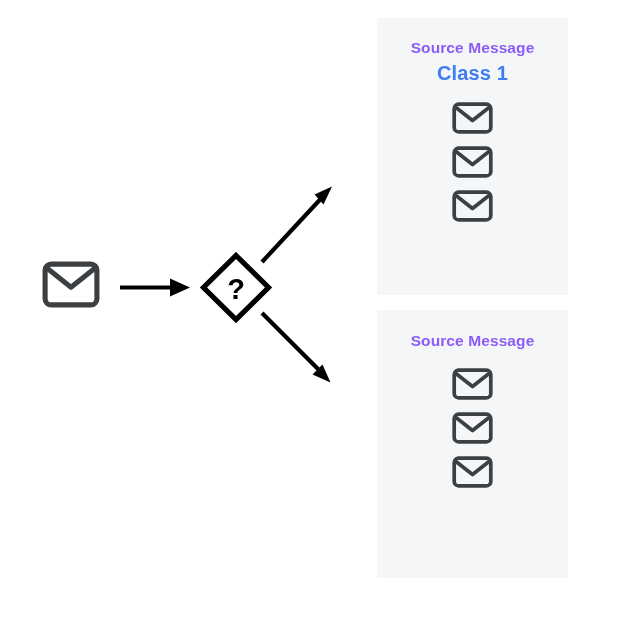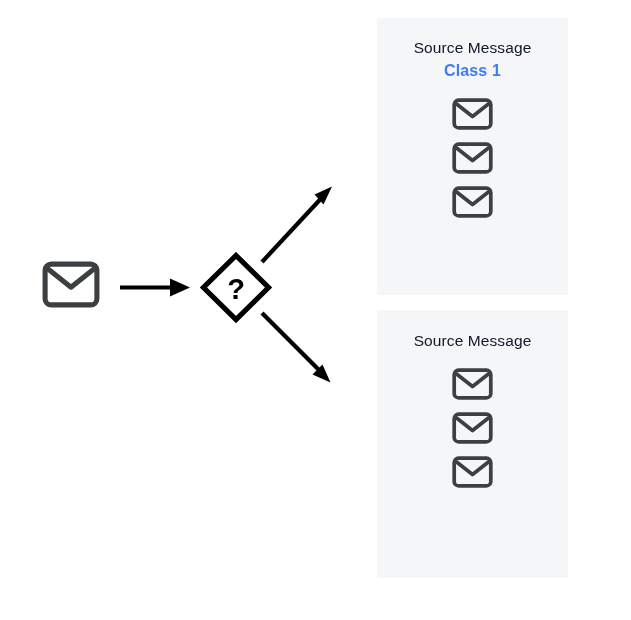--- a/index.html
+++ b/index.html
@@ -54,28 +54,28 @@
     text-align: center;
     line-height: 1.0;
     user-select: none;
   }
   #panel-class-1 .panel-heading { padding-top: 22px; }
   #panel-class-n .panel-heading { padding-top: 23px; }
 
   .panel-title {
     display: block;
     font-size: 15.5px;
-    font-weight: 400;
-    color: #0f172a;
+    font-weight: 700;
+    color: #8b5cf6;
     letter-spacing: 0.1px;
   }
   .panel-subtitle {
     display: block;
     margin-top: 7px;
-    font-size: 16px;
+    font-size: 20px;
     font-weight: 700;
     color: #3d7cf2;
     letter-spacing: 0.15px;
   }
 
   .envelope-stack {
     margin-top: 19px;
     display: flex;
     flex-direction: column;
     align-items: center;

